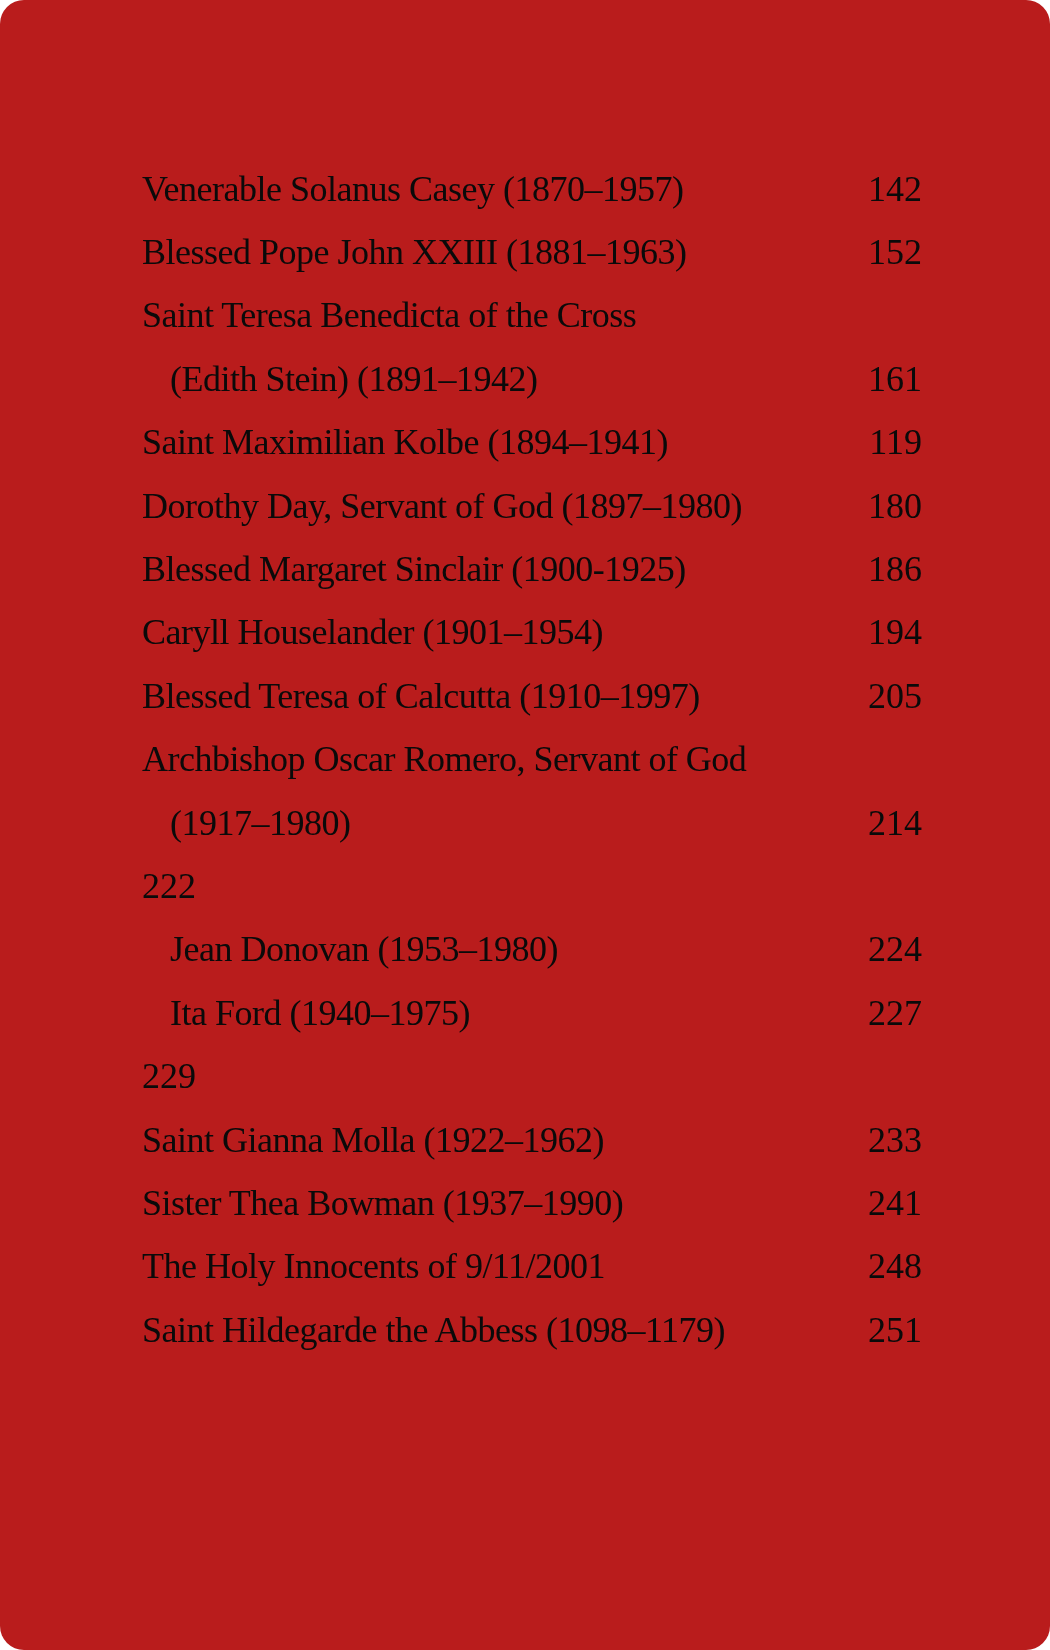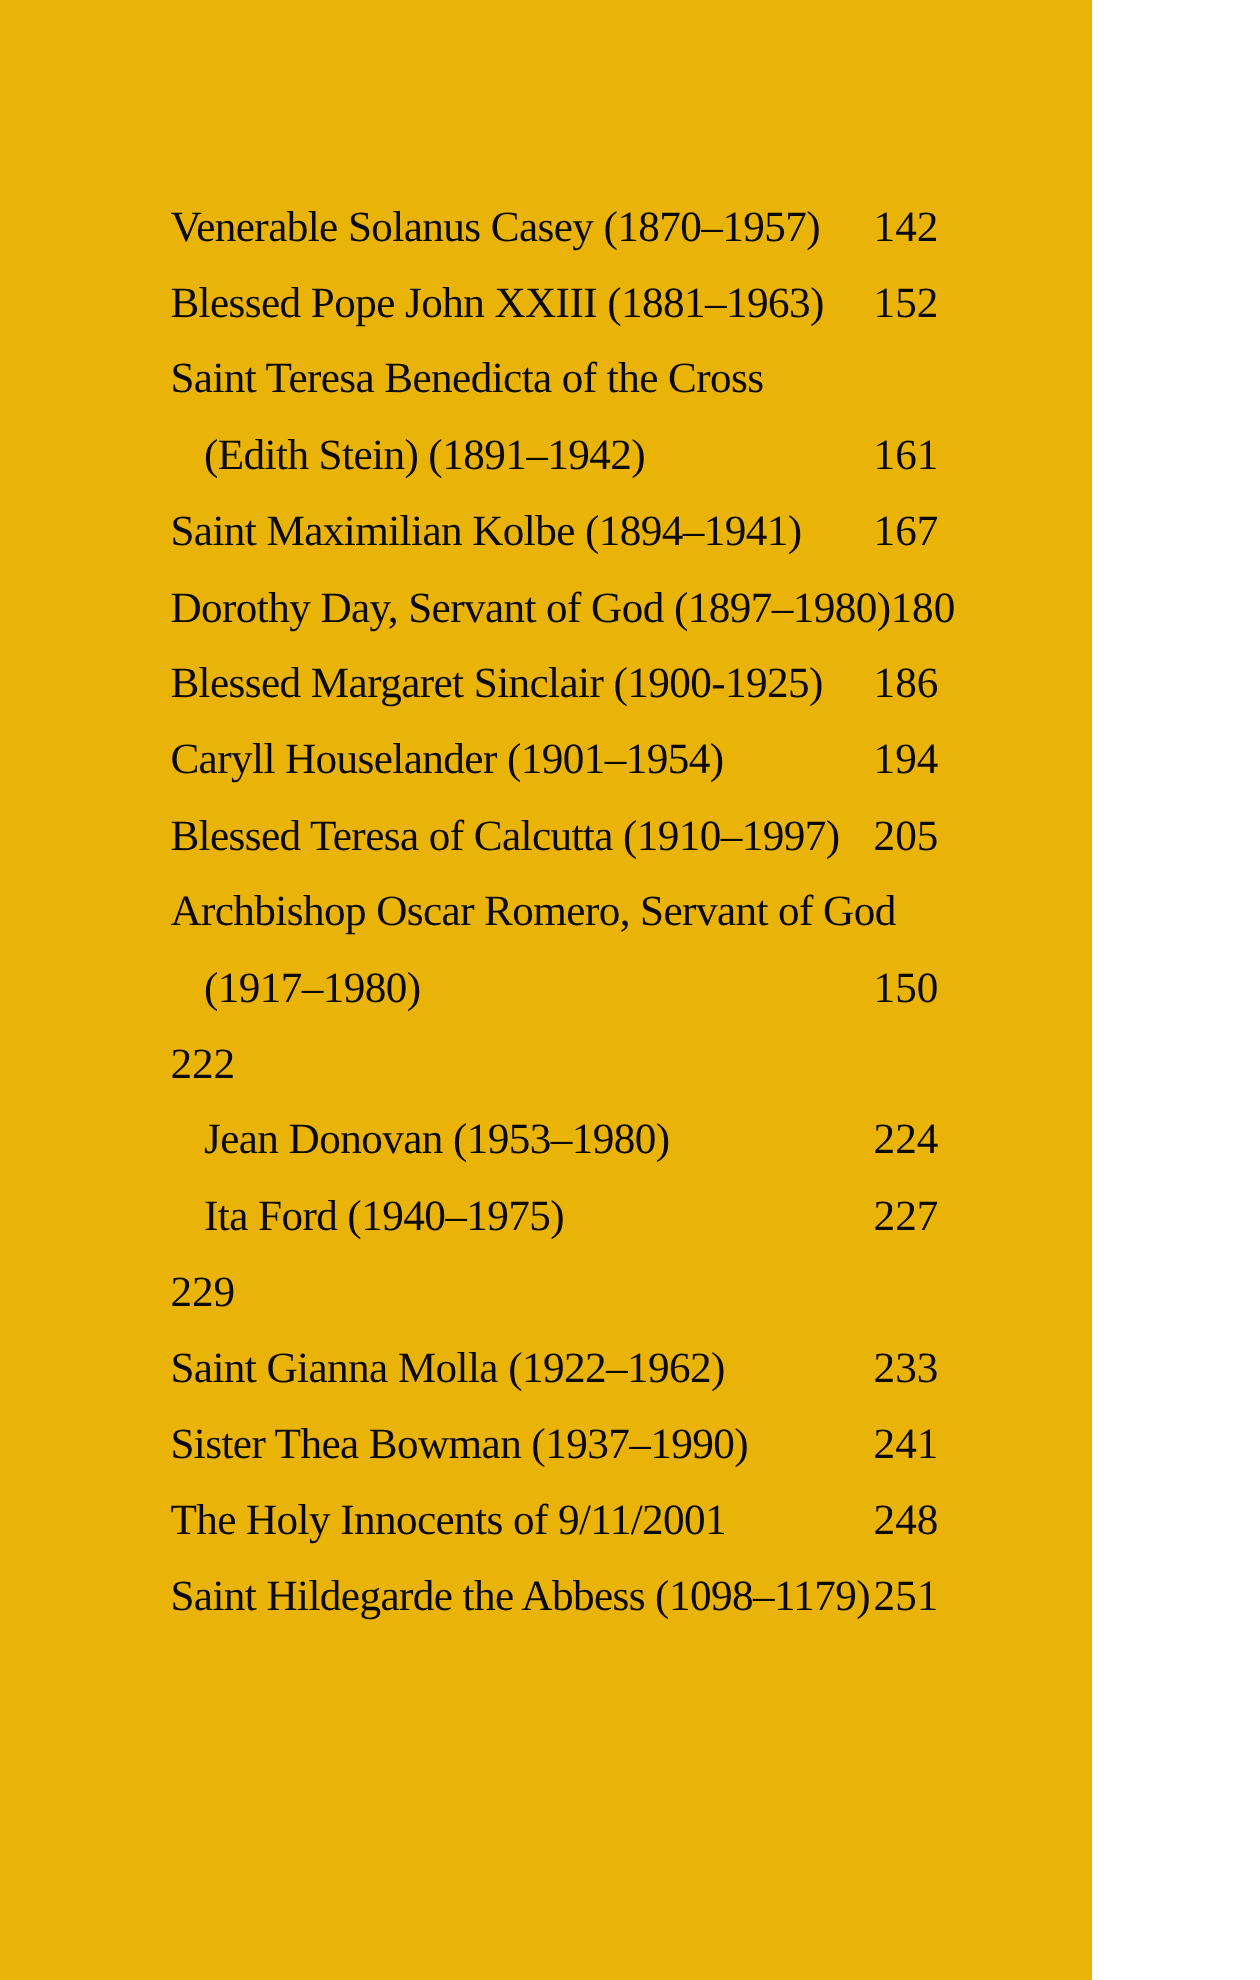--- a/index.html
+++ b/index.html
@@ -3,25 +3,26 @@
 <meta charset="utf-8">
 <style>
   * { margin: 0; padding: 0; box-sizing: border-box; }
   html, body {
     width: 1050px;
     height: 1650px;
     font-family: "Liberation Serif", serif;
   }
   .page {
     position: relative;
-    width: 910px;
+    width: 1050px;
     height: 1650px;
-    background: #eab308;
+    background: #b91c1c;
     color: #000000;
     overflow: hidden;
+    border-radius: 24px;
   }
   .toc {
     position: absolute;
     left: 142px;
     right: 128px;
     top: 157px;
   }
   .toc-row {
     height: 63.4px;
     display: flex;
@@ -60,21 +61,21 @@
       <div class="toc-row">
     <span class="toc-title">Saint Teresa Benedicta of the Cross</span>
     <span class="toc-page"></span>
   </div>
       <div class="toc-row indent-1">
     <span class="toc-title">(Edith Stein) (1891–1942)</span>
     <span class="toc-page">161</span>
   </div>
       <div class="toc-row">
     <span class="toc-title">Saint Maximilian Kolbe (1894–1941)</span>
-    <span class="toc-page">167</span>
+    <span class="toc-page">119</span>
   </div>
       <div class="toc-row">
     <span class="toc-title">Dorothy Day, Servant of God (1897–1980)</span>
     <span class="toc-page">180</span>
   </div>
       <div class="toc-row">
     <span class="toc-title">Blessed Margaret Sinclair (1900-1925)</span>
     <span class="toc-page">186</span>
   </div>
       <div class="toc-row">
@@ -84,21 +85,21 @@
       <div class="toc-row">
     <span class="toc-title">Blessed Teresa of Calcutta (1910–1997)</span>
     <span class="toc-page">205</span>
   </div>
       <div class="toc-row">
     <span class="toc-title">Archbishop Oscar Romero, Servant of God</span>
     <span class="toc-page"></span>
   </div>
       <div class="toc-row indent-1">
     <span class="toc-title">(1917–1980)</span>
-    <span class="toc-page">150</span>
+    <span class="toc-page">214</span>
   </div>
       <div class="toc-row">
     <span class="toc-page">222</span>
   </div>
       <div class="toc-row indent-1">
     <span class="toc-title">Jean Donovan (1953–1980)</span>
     <span class="toc-page">224</span>
   </div>
       <div class="toc-row indent-1">
     <span class="toc-title">Ita Ford (1940–1975)</span>

